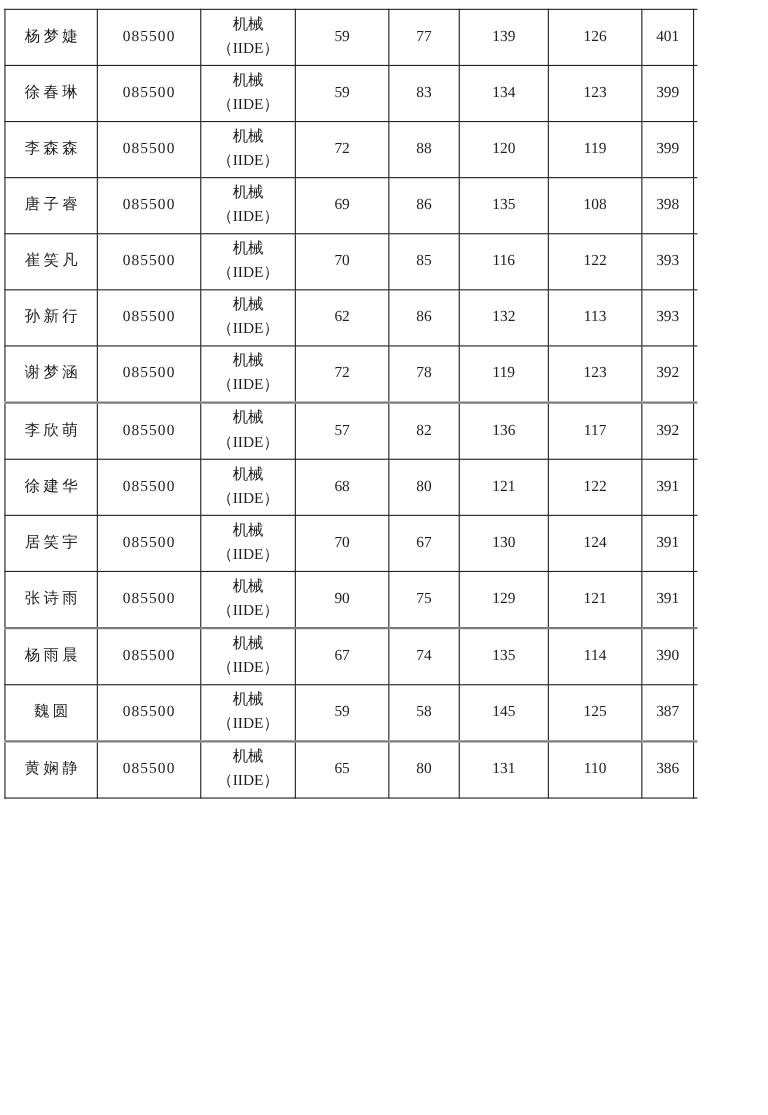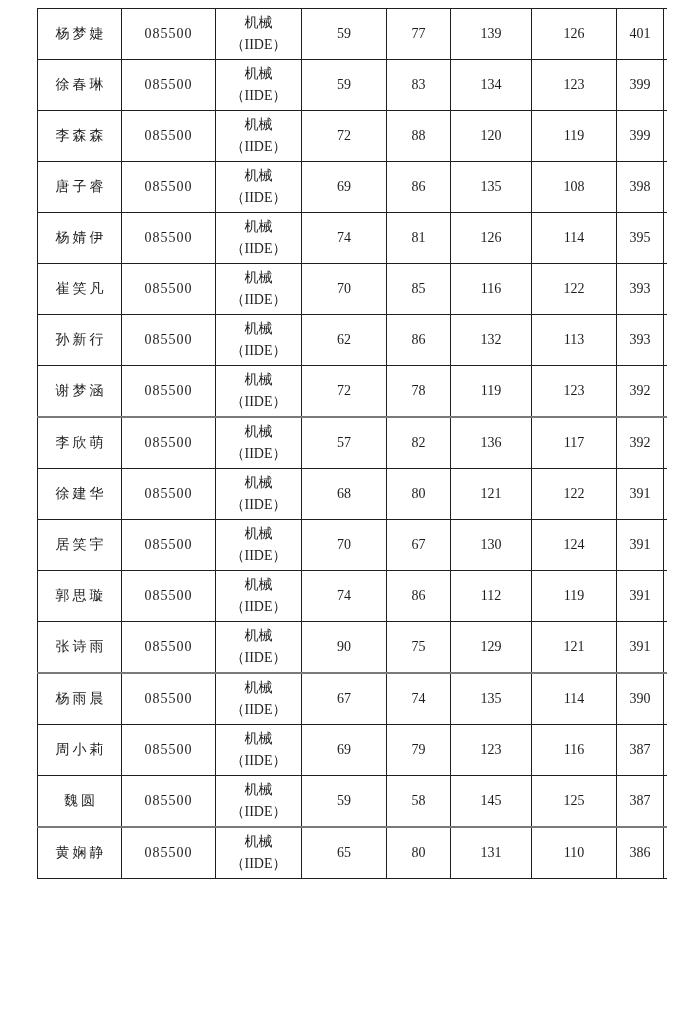--- a/index.html
+++ b/index.html
@@ -4,21 +4,20 @@
 <style>
   html, body { margin: 0; padding: 0; background: #ffffff; }
   .page {
     position: relative;
     width: 634px;
     height: 1014px;
     background: #ffffff;
     overflow: hidden;
     font-family: "Liberation Serif", "DejaVu Serif", serif;
     color: #1d1d1d;
-    margin-left: 33px;
   }
   table.score-table {
     position: absolute;
     left: 4px;
     top: 8px;
     width: 690px;
     border-collapse: collapse;
     table-layout: fixed;
   }
   table.score-table td {
@@ -116,37 +115,20 @@
     <td class="cell-score">86</td>
     <td class="cell-score">135</td>
     <td class="cell-score">108</td>
     <td class="cell-total">398</td>
     <td class="cell-remark two-line">
       <div></div>
       <div></div>
     </td>
   </tr>
         <tr>
-    <td class="cell-name">杨婧伊</td>
-    <td class="cell-code">085500</td>
-    <td class="cell-major two-line">
-      <div>机械</div>
-      <div>（IIDE）</div>
-    </td>
-    <td class="cell-score">74</td>
-    <td class="cell-score">81</td>
-    <td class="cell-score">126</td>
-    <td class="cell-score">114</td>
-    <td class="cell-total">395</td>
-    <td class="cell-remark two-line">
-      <div></div>
-      <div></div>
-    </td>
-  </tr>
-        <tr>
     <td class="cell-name">崔笑凡</td>
     <td class="cell-code">085500</td>
     <td class="cell-major two-line">
       <div>机械</div>
       <div>（IIDE）</div>
     </td>
     <td class="cell-score">70</td>
     <td class="cell-score">85</td>
     <td class="cell-score">116</td>
     <td class="cell-score">122</td>
@@ -235,37 +217,20 @@
     <td class="cell-score">67</td>
     <td class="cell-score">130</td>
     <td class="cell-score">124</td>
     <td class="cell-total">391</td>
     <td class="cell-remark two-line">
       <div></div>
       <div></div>
     </td>
   </tr>
         <tr>
-    <td class="cell-name">郭思璇</td>
-    <td class="cell-code">085500</td>
-    <td class="cell-major two-line">
-      <div>机械</div>
-      <div>（IIDE）</div>
-    </td>
-    <td class="cell-score">74</td>
-    <td class="cell-score">86</td>
-    <td class="cell-score">112</td>
-    <td class="cell-score">119</td>
-    <td class="cell-total">391</td>
-    <td class="cell-remark two-line">
-      <div></div>
-      <div></div>
-    </td>
-  </tr>
-        <tr>
     <td class="cell-name">张诗雨</td>
     <td class="cell-code">085500</td>
     <td class="cell-major two-line">
       <div>机械</div>
       <div>（IIDE）</div>
     </td>
     <td class="cell-score">90</td>
     <td class="cell-score">75</td>
     <td class="cell-score">129</td>
     <td class="cell-score">121</td>
@@ -286,37 +251,20 @@
     <td class="cell-score">74</td>
     <td class="cell-score">135</td>
     <td class="cell-score">114</td>
     <td class="cell-total">390</td>
     <td class="cell-remark two-line">
       <div></div>
       <div></div>
     </td>
   </tr>
         <tr>
-    <td class="cell-name">周小莉</td>
-    <td class="cell-code">085500</td>
-    <td class="cell-major two-line">
-      <div>机械</div>
-      <div>（IIDE）</div>
-    </td>
-    <td class="cell-score">69</td>
-    <td class="cell-score">79</td>
-    <td class="cell-score">123</td>
-    <td class="cell-score">116</td>
-    <td class="cell-total">387</td>
-    <td class="cell-remark two-line">
-      <div></div>
-      <div></div>
-    </td>
-  </tr>
-        <tr>
     <td class="cell-name">魏圆</td>
     <td class="cell-code">085500</td>
     <td class="cell-major two-line">
       <div>机械</div>
       <div>（IIDE）</div>
     </td>
     <td class="cell-score">59</td>
     <td class="cell-score">58</td>
     <td class="cell-score">145</td>
     <td class="cell-score">125</td>

